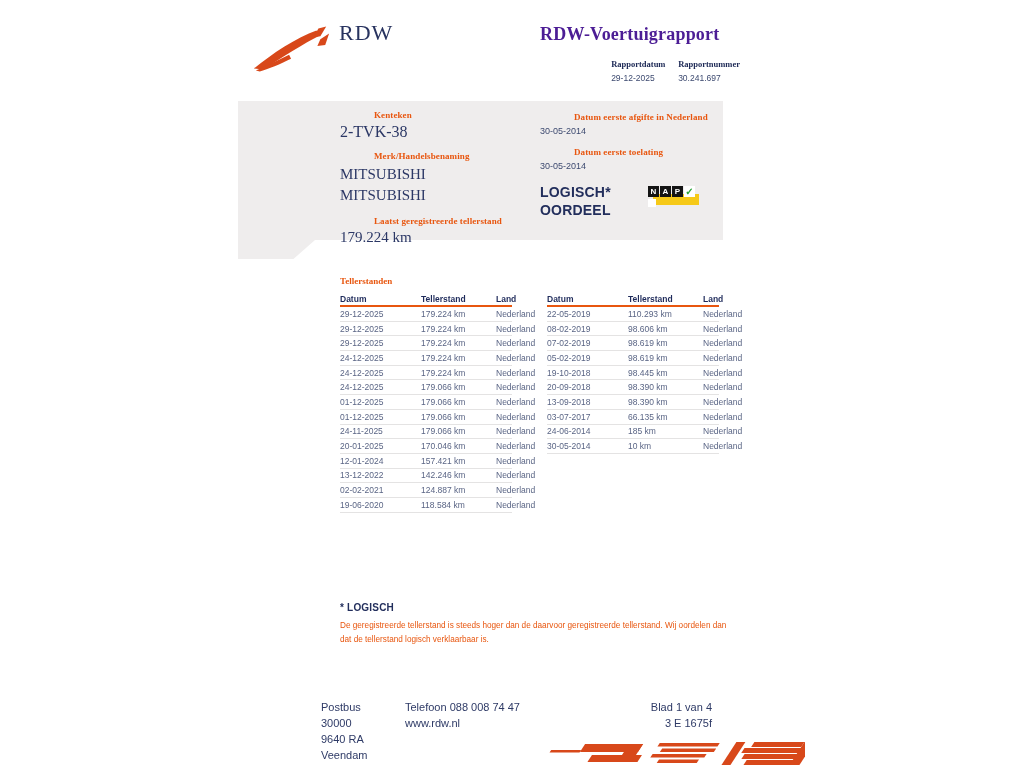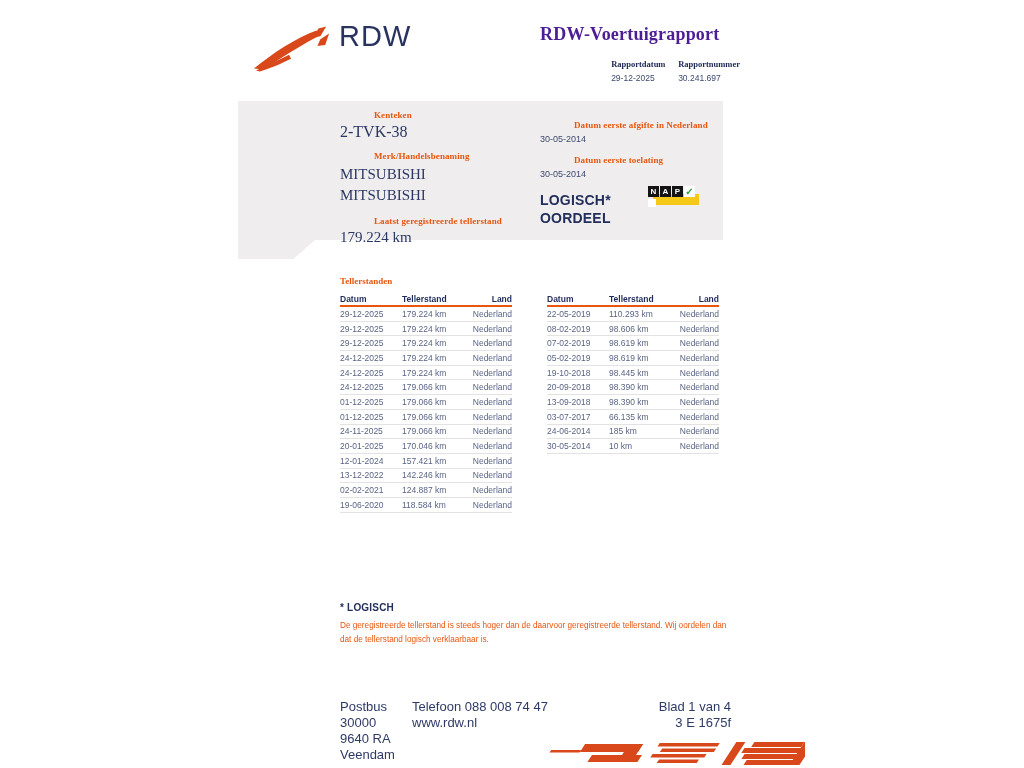--- a/index.html
+++ b/index.html
@@ -6,21 +6,21 @@
   html,body { background:#ffffff; }
   .page {
     position:relative; width:1024px; height:768px; background:#ffffff;
     overflow:hidden; font-family:"Liberation Sans", sans-serif; color:#28335f;
   }
 
   
   .feather { position:absolute; left:252px; top:26px; width:82px; height:46px; }
   .logo-text {
     position:absolute; left:339px; top:20px;
-    font-family:Liberation Sans, sans-serif; font-size:29px; letter-spacing:1px;
+    font-family:Liberation Serif, serif; font-size:22px; letter-spacing:1px;
     color:#28335f;
   }
   .report-head { position:absolute; left:540px; top:24px; width:200px; }
   .report-title {
     font-family:"Liberation Serif", serif; font-weight:bold; font-size:18px;
     color:#4c1d95; letter-spacing:.2px;
   }
   .report-meta { display:flex; margin-top:14px;justify-content:flex-end; }
   .meta-col1 { width:67px; }
   .meta-label {
@@ -32,21 +32,21 @@
   
   .infobox {
     position:absolute; left:238px; top:101px; width:485px; height:139px;
     background:#efeded;
   }
   .infobox::after {
     content:""; position:absolute; left:0; top:139px; width:77px; height:19px;
     background:#efeded; clip-path:polygon(0 0, 100% 0, 72% 100%, 0 100%);
   }
   .ib-left  { position:absolute; left:102px; top:9px; }
-  .ib-right { position:absolute; left:302px; top:11px;margin-top:8px; }
+  .ib-right { position:absolute; left:302px; top:11px; }
   .field-label {
     font-family:"Liberation Serif", serif; font-weight:bold; font-size:9px;
     color:#e8560f; letter-spacing:.1px;padding-left:34px;
   }
   .plate-value {
     font-family:"Liberation Serif", serif; font-size:16px; color:#2b3765;
     margin:3px 0 10px 0;
   }
   .brand-value {
     font-family:"Liberation Serif", serif; font-size:15px; color:#2b3765;
@@ -79,43 +79,43 @@
   
   .tables { position:absolute; left:340px; top:276px; width:380px; }
   .section-title {
     font-family:"Liberation Serif", serif; font-weight:bold; font-size:9px;
     color:#e8560f; margin-bottom:6px;
   }
   .otable { position:absolute; top:16px; width:172px; }
   .otable.left  { left:0; }
   .otable.right { left:207px; }
   .trow, .thead {
-    display:grid; grid-template-columns:62px 56px 1fr; align-items:center;
+    display:grid; grid-template-columns:62px 56px 1fr; align-items:center;gap:19px;
   }
   .thead {
     height:15px; border-bottom:2px solid #e8560f;
     font-weight:bold; font-size:8.5px; color:#1f2b5b;
   }
   .trow {
     height:14.7px; border-bottom:1px solid #e4e3e3;
     font-size:8.5px; color:#5a6585;
   }
   .c2 { text-align:left; }
   .c3 { text-align:right; }
 
   
   .footnote { position:absolute; left:340px; top:602px; width:392px; }
   .footnote-title { font-weight:bold; font-size:10px; color:#222e5c; letter-spacing:.2px; }
   .footnote-text { margin-top:6px; font-size:8.2px; line-height:13.5px; color:#e8560f; }
 
   
   .pagefooter {
-    position:absolute; left:340px; top:699px; width:391px;
-    display:grid; grid-template-columns:68px 1fr auto; column-gap:4px;
-    font-size:13px; color:#2e3a66; line-height:16px;
+    position:absolute; left:321px; top:699px; width:391px;
+    display:grid; grid-template-columns:68px 1fr auto; column-gap:16px;
+    font-size:11px; color:#2e3a66; line-height:16px;
   }
   .pf-right { text-align:right; }
 
   
   .bottom-art { position:absolute; left:543px; top:738px; width:262px; height:30px; overflow:hidden; }
 </style>
 </head>
 <body>
 
 <div class="page">

